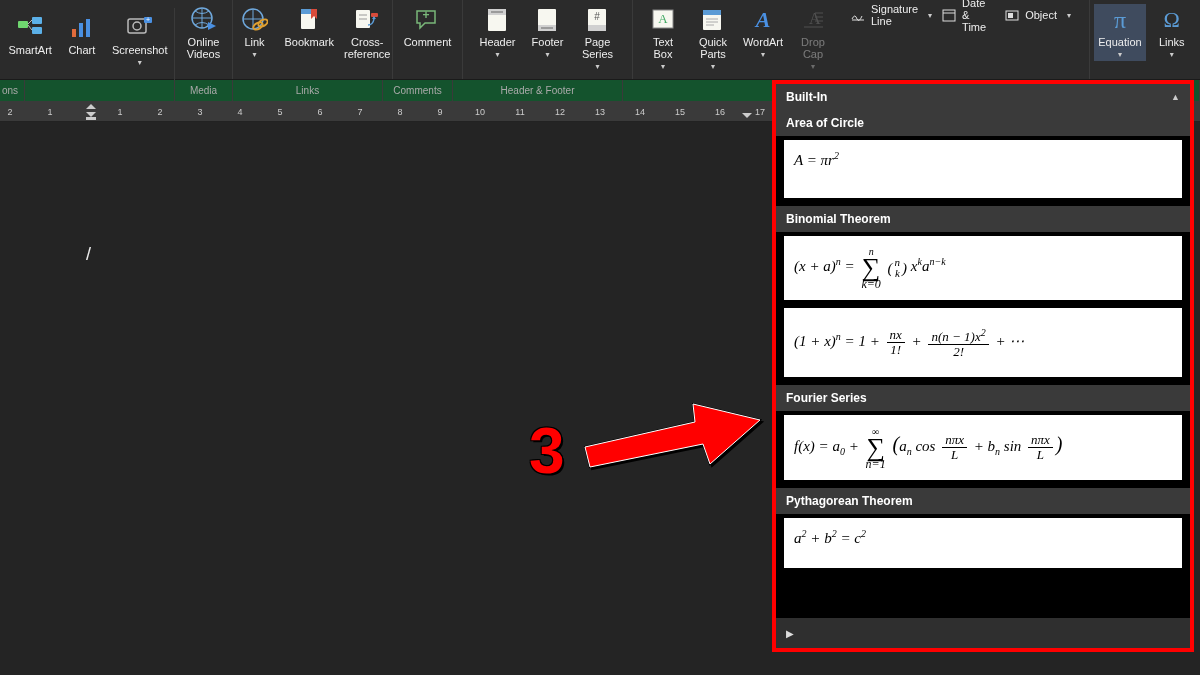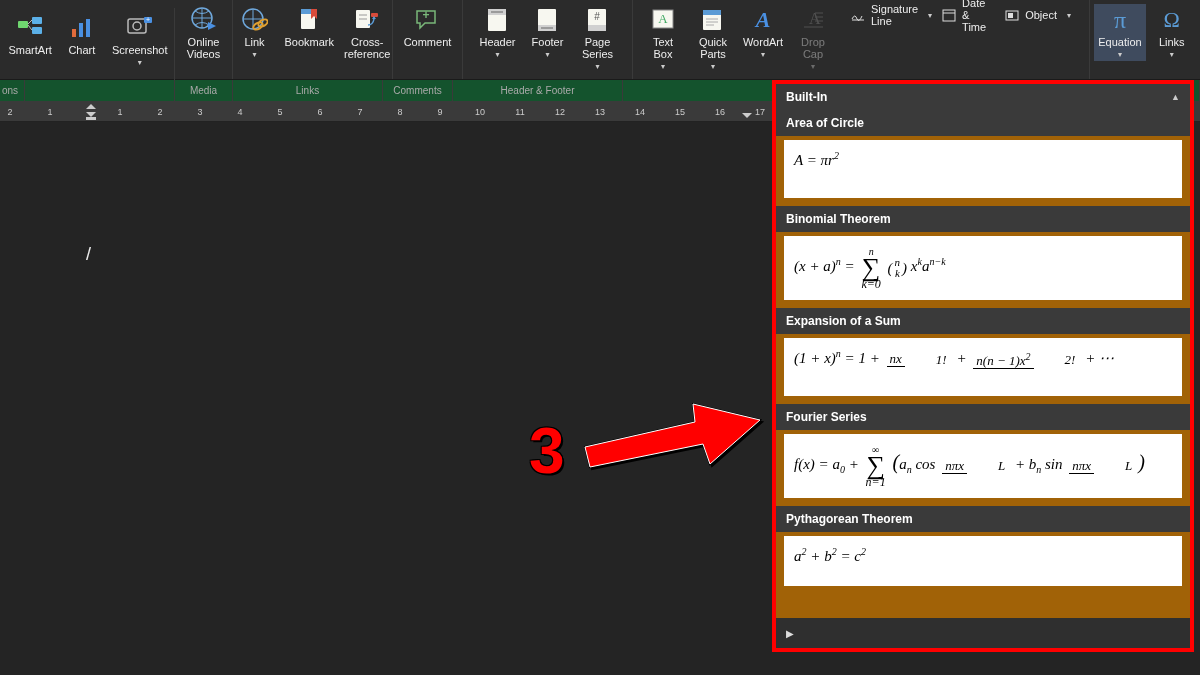--- a/index.html
+++ b/index.html
@@ -77,21 +77,21 @@
   .panel-border {
     position:absolute; right:6px; top:80px;
     width: 422px; height: 572px;
     border: 4px solid #ff0000;
     pointer-events:none;
     z-index: 5;
   }
   .eq-panel {
     position:absolute; right:10px; top:84px;
     width: 414px; height: 564px;
-    background: #a16207;
+    background: #000000;
     z-index: 4;
     display:flex; flex-direction:column;
     font-size:12px;
   }
   .eq-head {
     padding: 6px 10px; font-weight:600; color:#fff; background:#3a3a3a;
     display:flex; justify-content:space-between; align-items:center;
   }
   .eq-head .up { font-size:9px; color:#ccc; }
   .eq-scroll { flex:1; overflow:hidden; }
@@ -109,21 +109,21 @@
   .eq-preview sup { font-size: 10px; }
   .eq-preview sub { font-size: 10px; }
   .eq-foot {
     background:#2f2f2f; color:#ddd; font-size:12px;
     display:flex; align-items:center; gap:10px;
     padding:6px 10px; height:30px;
     justify-content:space-between;
   }
   .eq-foot .left { display:flex; align-items:center; gap:10px;}
   .eq-foot .u { text-decoration: underline; text-underline-offset:2px; }
-  .frac { display:inline-flex; align-items:center; vertical-align:middle; margin:0 3px; font-size:13px;gap:28px;}
+  .frac { display:inline-flex; flex-direction:column; align-items:center; vertical-align:middle; margin:8px 3px; font-size:13px;}
   .frac .n { border-bottom:1px solid #000; padding:0 3px; line-height:14px;}
   .frac .d { padding:0 3px; line-height:14px;}
   .sum { display:inline-flex; flex-direction:column; align-items:center; vertical-align:middle; margin:0 3px; font-size:11px; line-height:11px;}
   .sum .top { font-size:10px; font-style:italic;}
   .sum .sig { font-size:26px; font-style:normal; line-height:22px;}
   .sum .bot { font-size:12px; font-style:italic;}
   .binom { display:inline-flex; align-items:center; vertical-align:middle;}
   .binom .stack { display:inline-flex; flex-direction:column; align-items:center; font-size:11px; line-height:11px; margin:0 2px;}
 </style>
 </head>
@@ -466,21 +466,20 @@
             <span class="bot"><i>k</i>=0</span>
           </span>
         <span class="binom">(<span class="stack">
               <span><i>n</i></span>
               <span><i>k</i></span>
             </span>)</span>
         <i>x</i><sup><i>k</i></sup><i>a</i><sup><i>n</i>−<i>k</i></sup>
       </span>
     </div>
 
-    <div class="eq-item-title">Expansion of a Sum</div>
     <div class="eq-preview">
       <span class="math">
         (1 + <i>x</i>)<sup><i>n</i></sup> = 1 +
         <span class="frac">
             <span class="n"><i>nx</i></span>
             <span class="d">1!</span>
           </span> +
         <span class="frac">
             <span class="n"><i>n</i>(<i>n</i> − 1)<i>x</i><sup>2</sup></span>
             <span class="d">2!</span>

